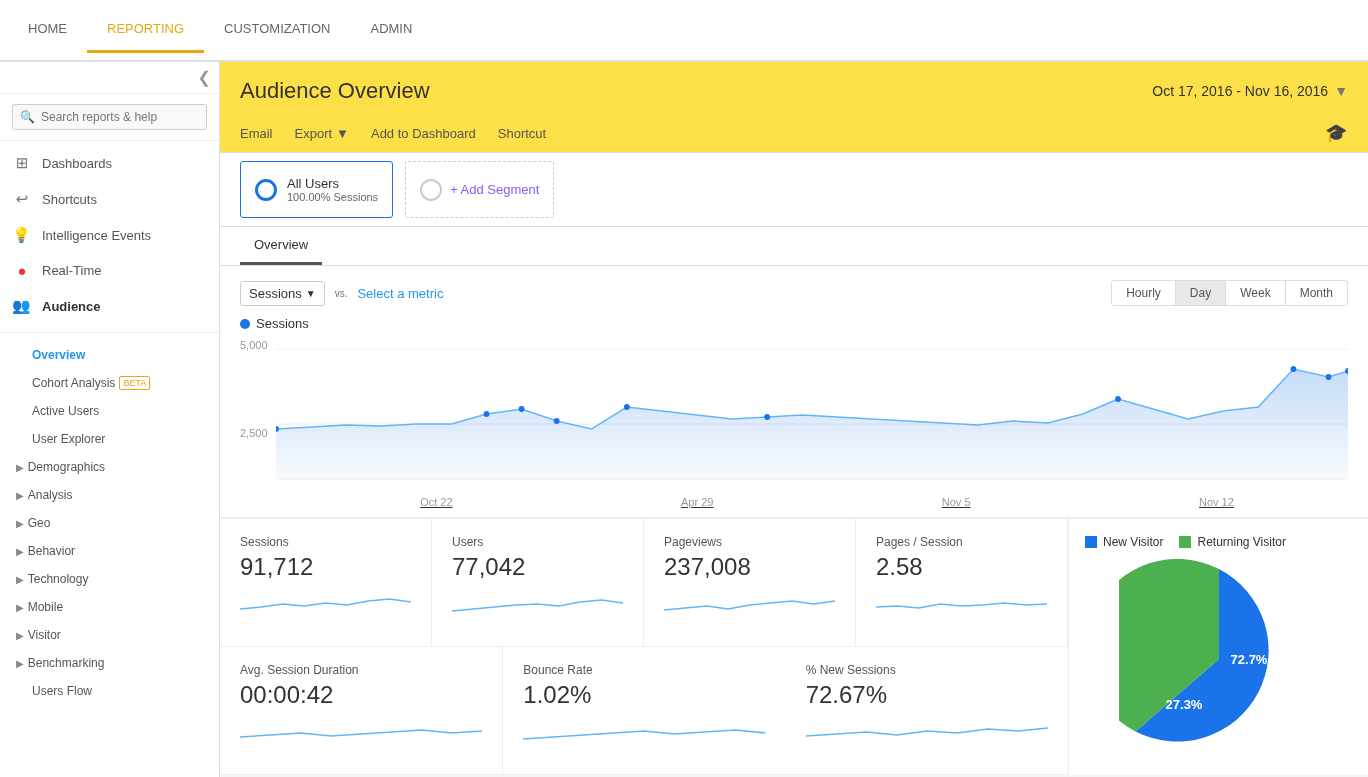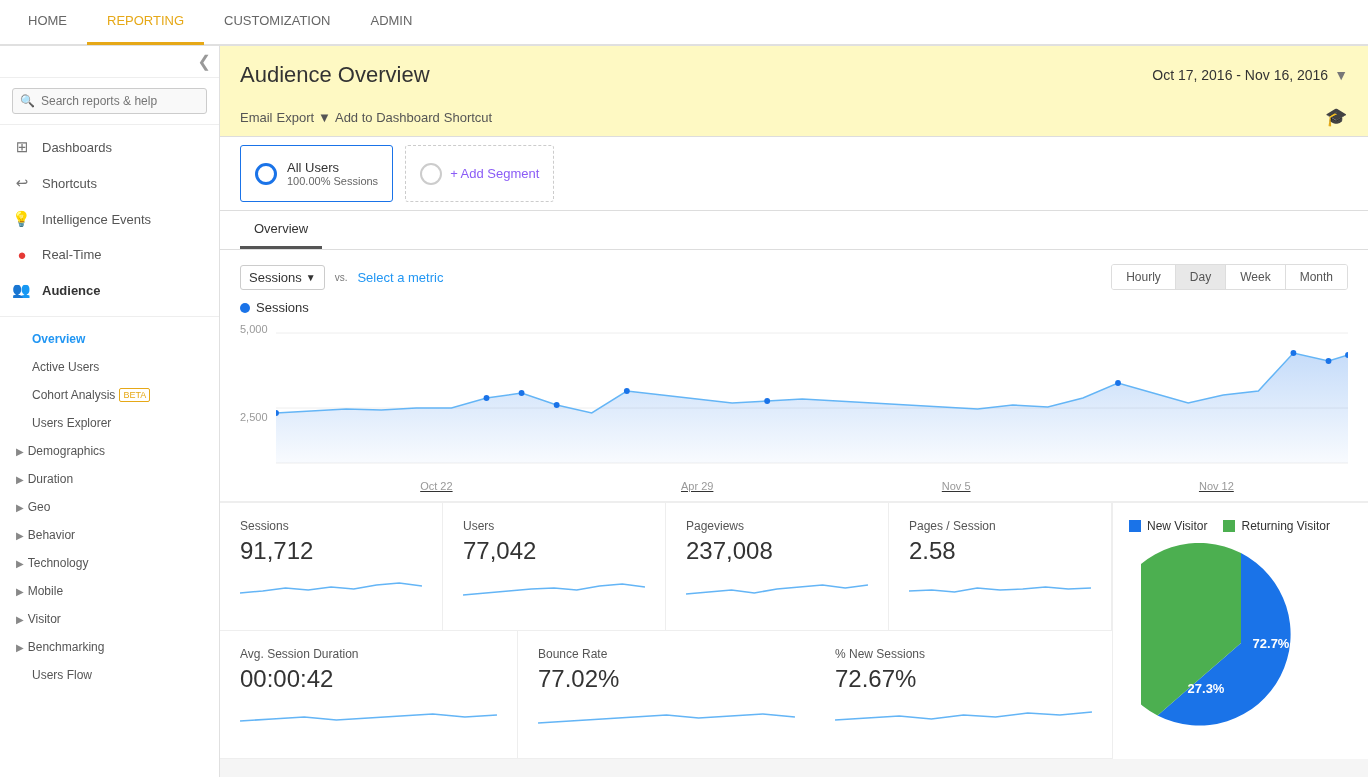--- a/index.html
+++ b/index.html
@@ -27,27 +27,27 @@
     .sidebar-sub-item { padding: 7px 16px 7px 32px; font-size: 12px; color: #555; cursor: pointer; display: flex; align-items: center; }
     .sidebar-sub-item.active { color: #2196F3; font-weight: bold; }
 
     .collapse-header { padding: 7px 16px 7px 16px; font-size: 12px; color: #555; cursor: pointer; display: flex; align-items: center; }
     .collapse-header .arrow { margin-right: 4px; font-size: 10px; color: #888; }
 
     
     .content-area { flex: 1; overflow-y: auto; background: #f5f5f5; padding: 0; display: flex; flex-direction: column; }
 
     
-    .page-header { background: #fef9c3; padding: 16px 20px 0 20px; border-bottom: 1px solid #ddd; flex-shrink: 0; }
+    .page-header { background: #fde047; padding: 16px 20px 0 20px; border-bottom: 1px solid #ddd; flex-shrink: 0; }
     .page-header-top { display: flex; justify-content: space-between; align-items: center; margin-bottom: 10px; }
     .page-title { font-size: 22px; font-weight: 300; color: #333; }
     .date-range { font-size: 14px; color: #333; display: flex; align-items: center; gap: 6px; cursor: pointer; }
     .date-range .chevron { color: #777; }
 
-    .toolbar { display: flex; align-items: center; gap: 4px; padding: 8px 0; font-size: 13px; color: #555; }
+    .toolbar { display: flex; align-items: center; gap: 22px; padding: 8px 0; font-size: 13px; color: #555; }
     .toolbar-btn { cursor: pointer; color: #555; display: flex; align-items: center; gap: 4px; }
     .toolbar-right { margin-left: auto; }
 
     
     .segment-bar { background: #fff; display: flex; padding: 8px 20px; border-bottom: 1px solid #ddd; gap: 12px; flex-shrink: 0; }
     .segment-chip { display: flex; align-items: center; gap: 10px; border: 1px solid #1a73e8; border-radius: 3px; padding: 14px 14px; background: #fff; }
     .segment-chip .seg-circle { width: 22px; height: 22px; border-radius: 50%; border: 3px solid #1a73e8; background: transparent; display: inline-block; }
     .segment-chip .seg-name { font-size: 13px; font-weight: 500; color: #333; }
     .segment-chip .seg-sub { font-size: 11px; color: #666; }
     .segment-add { display: flex; align-items: center; gap: 8px; cursor: pointer; border: 1px dashed #ccc; border-radius: 3px; padding: 6px 14px; color: #8b5cf6; font-size: 13px; }
@@ -85,21 +85,21 @@
     .mini-chart { height: 30px; width: 100%; }
     .pie-legend { font-size: 12px; color: #333; display: flex; flex-direction: column; gap: 6px; }
     .pie-legend-item { display: flex; align-items: center; gap: 6px; }
     .pie-legend-dot { width: 12px; height: 12px; display: inline-block; }
 
     .mini-wave { stroke: #64b5f6; stroke-width: 1.5; fill: none; }
   </style>
 </head>
 <body>
 
-<div style="display:flex;align-items:center;background:#fff;border-bottom:2px solid #e0e0e0;height:46px;padding:0 8px;flex-shrink:0;">
+<div style="display:flex;align-items:center;background:#fff;border-bottom:2px solid #e0e0e0;height:62px;padding:0 8px;flex-shrink:0;">
   <div class="top-nav-item">HOME</div>
   <div class="top-nav-item active">REPORTING</div>
   <div class="top-nav-item">CUSTOMIZATION</div>
   <div class="top-nav-item">ADMIN</div>
 </div>
 
 <div class="main-layout">
 
   <div class="sidebar">
 
@@ -137,36 +137,36 @@
       </div>
     </div>
 
     <div class="sidebar-divider"></div>
 
     <div class="sidebar-section">
       <div class="sidebar-sub-item active">
         <span>Overview</span>
       </div>
       <div class="sidebar-sub-item">
-        <span>Active Users</span>
-      </div>
-      <div class="sidebar-sub-item">
         <span>Cohort Analysis</span>
         <span style="margin-left:4px;font-size:9px;color:#e6a817;border:1px solid #e6a817;border-radius:2px;padding:1px 3px;">BETA</span>
       </div>
       <div class="sidebar-sub-item">
-        <span>Users Explorer</span>
+        <span>Active Users</span>
+      </div>
+      <div class="sidebar-sub-item">
+        <span>User Explorer</span>
       </div>
       <div class="collapse-header">
         <span class="arrow">▶</span>
         <span>Demographics</span>
       </div>
       <div class="collapse-header">
         <span class="arrow">▶</span>
-        <span>Duration</span>
+        <span>Analysis</span>
       </div>
       <div class="collapse-header">
         <span class="arrow">▶</span>
         <span>Geo</span>
       </div>
       <div class="collapse-header">
         <span class="arrow">▶</span>
         <span>Behavior</span>
       </div>
       <div class="collapse-header">
@@ -331,37 +331,37 @@
         <div class="stat-card">
           <div class="stat-label">Avg. Session Duration</div>
           <div class="stat-value">00:00:42</div>
           <svg class="mini-chart" viewBox="0 0 160 30" preserveAspectRatio="none" xmlns="http://www.w3.org/2000/svg">
             <polyline points="0,20 20,18 40,16 60,19 80,17 100,15 120,13 140,16 160,14" stroke="#64b5f6" stroke-width="1.5" fill="none"></polyline>
           </svg>
         </div>
 
         <div class="stat-card" style="border-right:none;">
           <div class="stat-label">Bounce Rate</div>
-          <div class="stat-value">77.02%</div>
+          <div class="stat-value">1.02%</div>
           <svg class="mini-chart" viewBox="0 0 160 30" preserveAspectRatio="none" xmlns="http://www.w3.org/2000/svg">
             <polyline points="0,22 20,20 40,18 60,16 80,14 100,17 120,15 140,13 160,16" stroke="#64b5f6" stroke-width="1.5" fill="none"></polyline>
           </svg>
         </div>
 
         <div class="stat-card" style="border-right:none;">
           <div class="stat-label">% New Sessions</div>
           <div class="stat-value">72.67%</div>
           <svg class="mini-chart" viewBox="0 0 160 30" preserveAspectRatio="none" xmlns="http://www.w3.org/2000/svg">
             <polyline points="0,19 20,17 40,15 60,18 80,14 100,16 120,12 140,14 160,11" stroke="#64b5f6" stroke-width="1.5" fill="none"></polyline>
           </svg>
         </div>
 
       </div>
 
-      <div style="width:256px;display:flex;flex-direction:column;align-items:center;justify-content:center;padding:16px;background:#fff;border-left:1px solid #eee;">
+      <div style="width:300px;display:flex;flex-direction:column;align-items:center;justify-content:center;padding:16px;background:#fff;border-left:1px solid #eee;">
 
         <div class="pie-legend" style="align-self:flex-start;margin-bottom:10px;display:flex;flex-direction:row;gap:16px;">
           <div class="pie-legend-item">
             <span class="pie-legend-dot" style="background:#1a73e8;"></span>
             <span>New Visitor</span>
           </div>
           <div class="pie-legend-item">
             <span class="pie-legend-dot" style="background:#4caf50;"></span>
             <span>Returning Visitor</span>
           </div>

